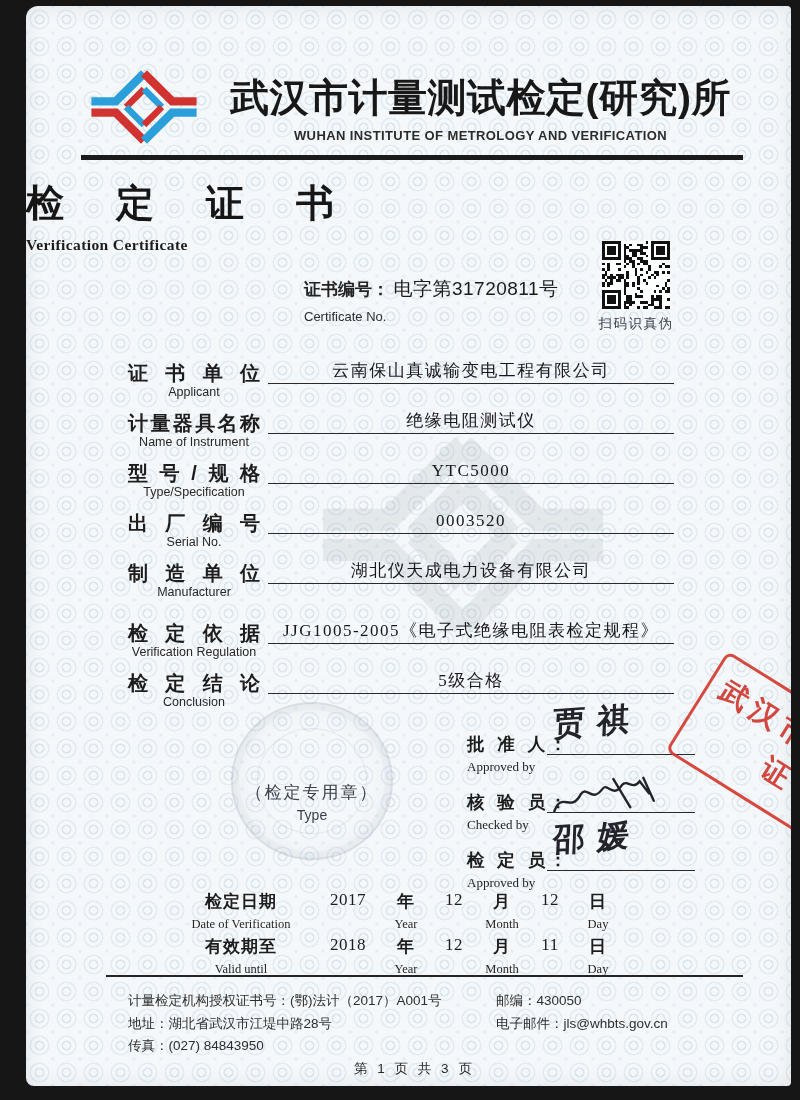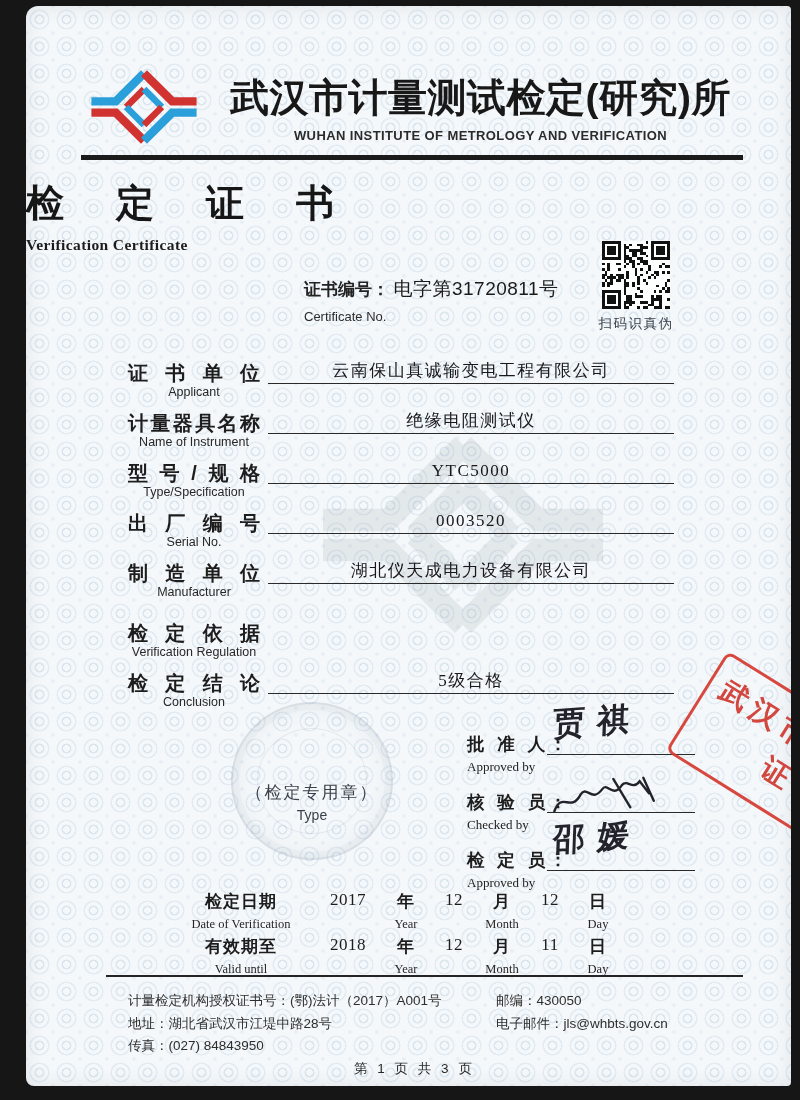--- a/index.html
+++ b/index.html
@@ -441,20 +441,21 @@
       <div class="fline"><span class="fvalue">0003520</span></div>
     </div>
     <div class="frow">
       <div class="flabel">制造单位</div>
       <div class="fsub">Manufacturer</div>
       <div class="fline"><span class="fvalue">湖北仪天成电力设备有限公司</span></div>
     </div>
     <div class="frow gap">
       <div class="flabel">检定依据</div>
       <div class="fsub">Verification Regulation</div>
+      <div class="fline"><span class="fvalue">JJG1005-2005《电子式绝缘电阻表检定规程》</span></div>
     </div>
     <div class="frow">
       <div class="flabel">检定结论</div>
       <div class="fsub">Conclusion</div>
       <div class="fline"><span class="fvalue">5级合格</span></div>
     </div>
   </div>
 
   <div class="sig-section">
     <div class="seal">

